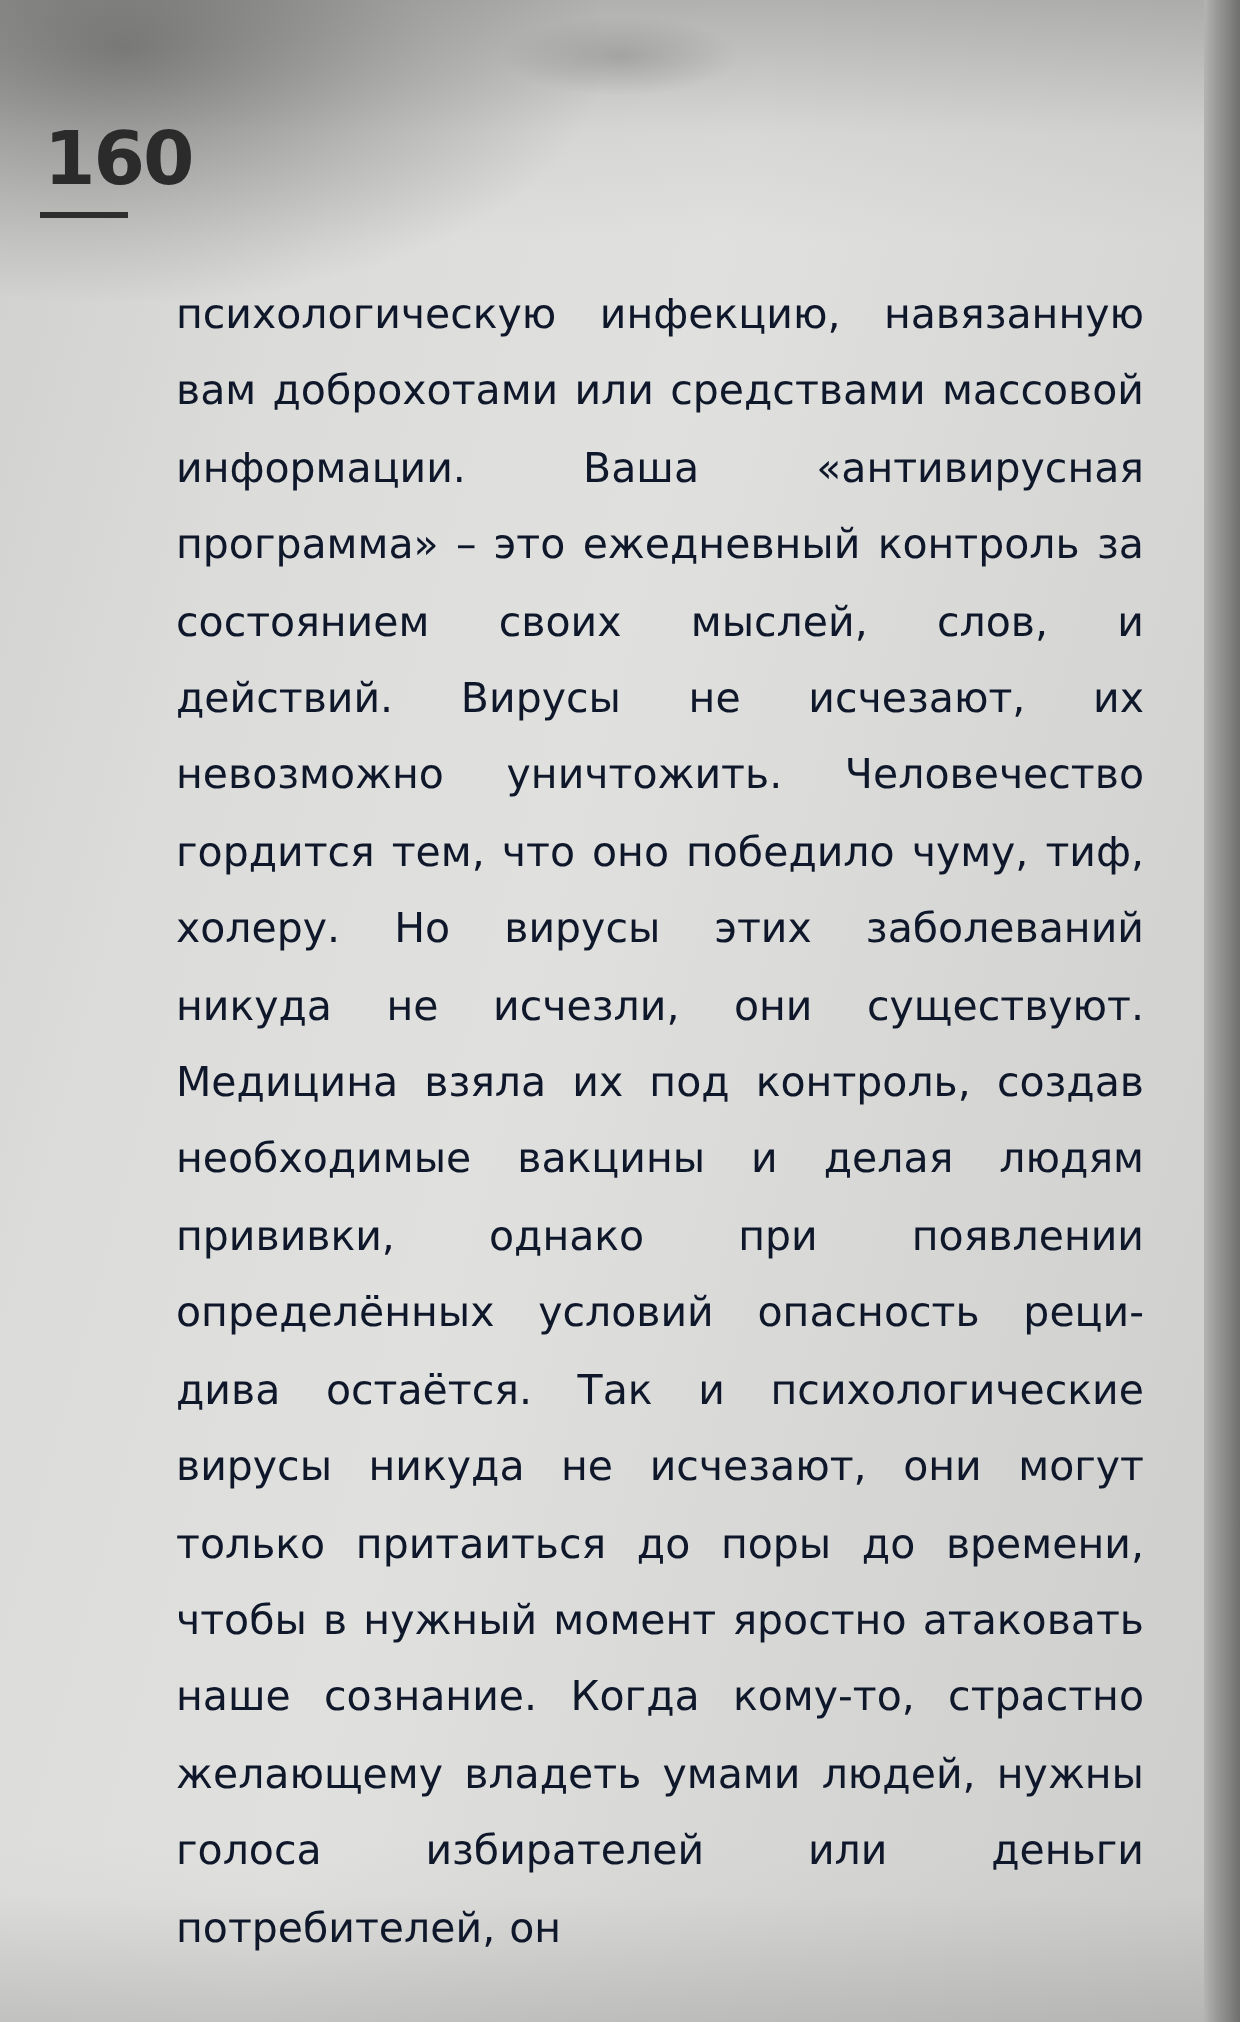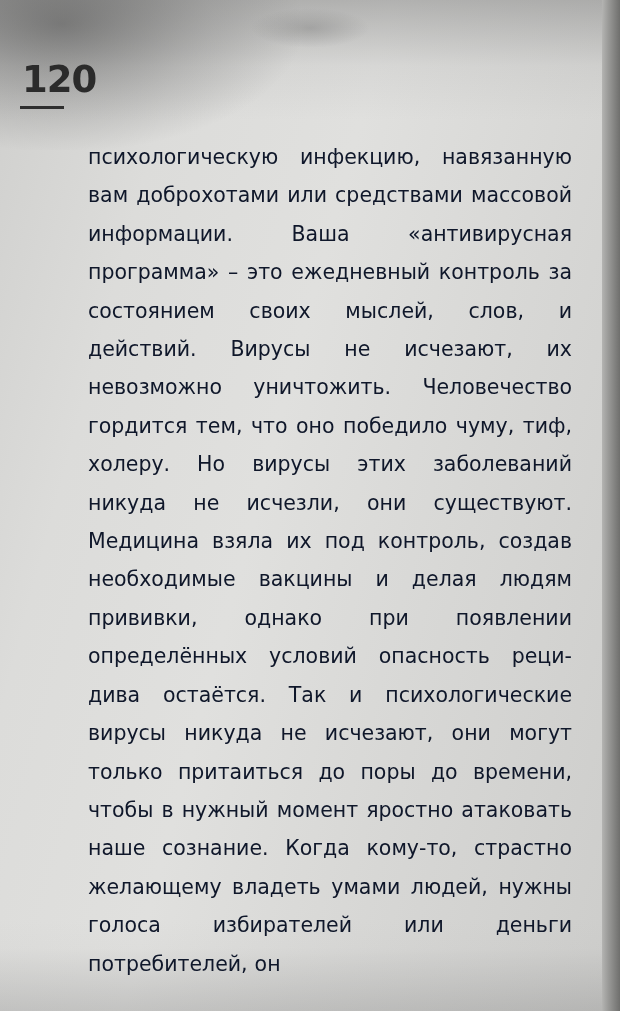--- a/index.html
+++ b/index.html
@@ -115,20 +115,20 @@
 
 <div id="page">
 
   <div class="paper"></div>
   <div class="shadow-topband"></div>
   <div class="shadow-topleft"></div>
   <div class="smudge"></div>
   <div class="shadow-bottom"></div>
   <div class="gutter"></div>
 
-  <div class="page-number">120</div>
+  <div class="page-number">160</div>
   <div class="header-rule"></div>
 
   <div class="body-text">
     <p>психологическую инфекцию, навязанную вам доброхотами или средствами массовой информации. Ваша «антивирусная програм­ма» – это ежедневный контроль за состоя­нием своих мыслей, слов, и действий. Виру­сы не исчезают, их невозможно уничтожить. Человечество гордится тем, что оно победило чуму, тиф, холеру. Но вирусы этих заболеваний никуда не исчез­ли, они существуют. Медицина взяла их под контроль, создав необходимые вакцины и делая людям прививки, однако при появле­нии определённых условий опасность реци­дива остаётся. Так и психологические виру­сы никуда не исчезают, они могут только притаиться до поры до времени, чтобы в нужный момент яростно атаковать наше сознание. Когда кому-то, страстно желаю­щему владеть умами людей, нужны голоса избирателей или деньги потребителей, он</p>
   </div>
 
 </div>
 
 </body></html>

